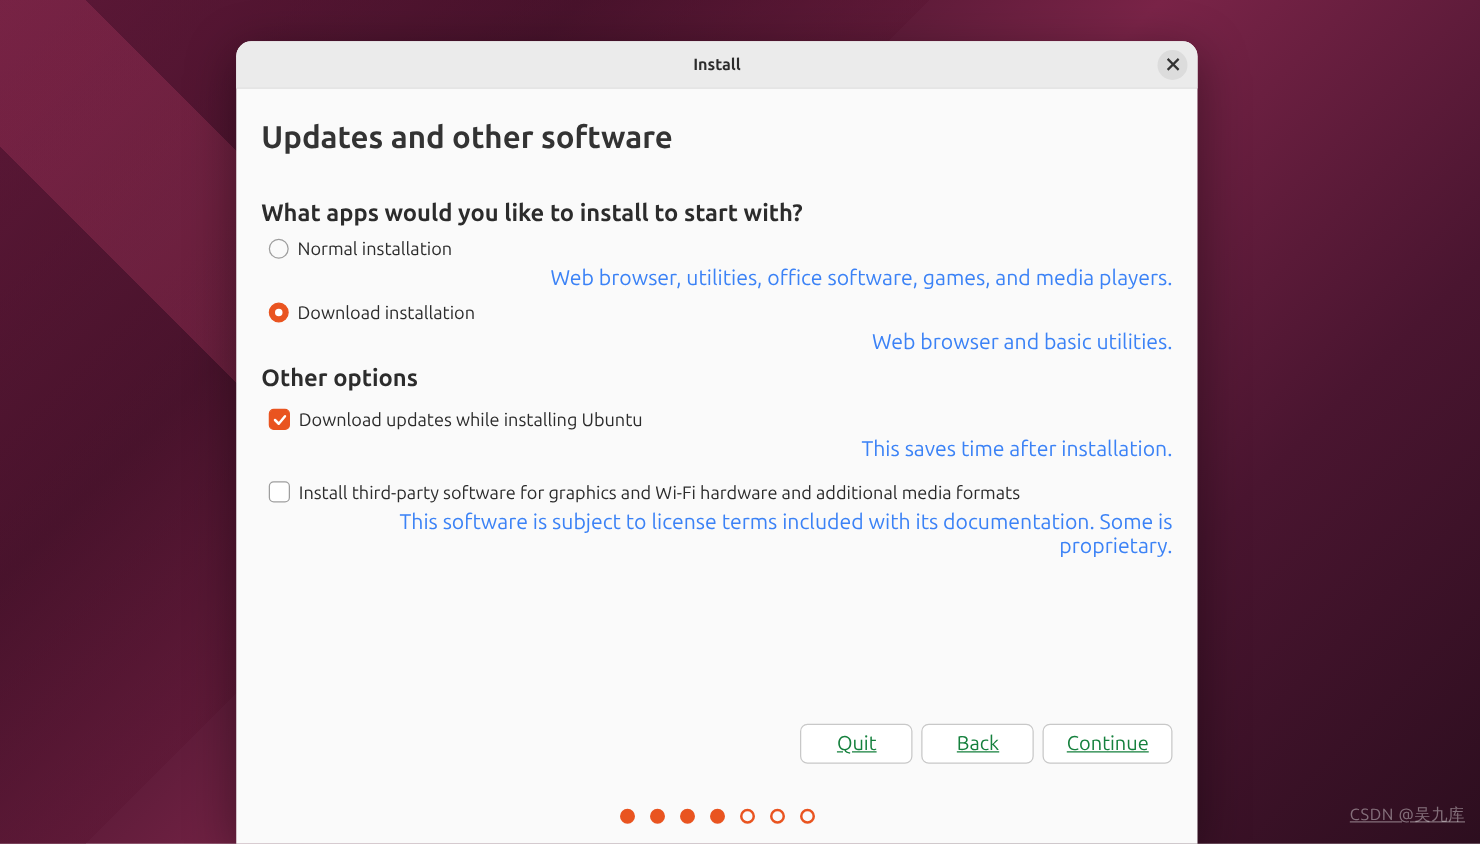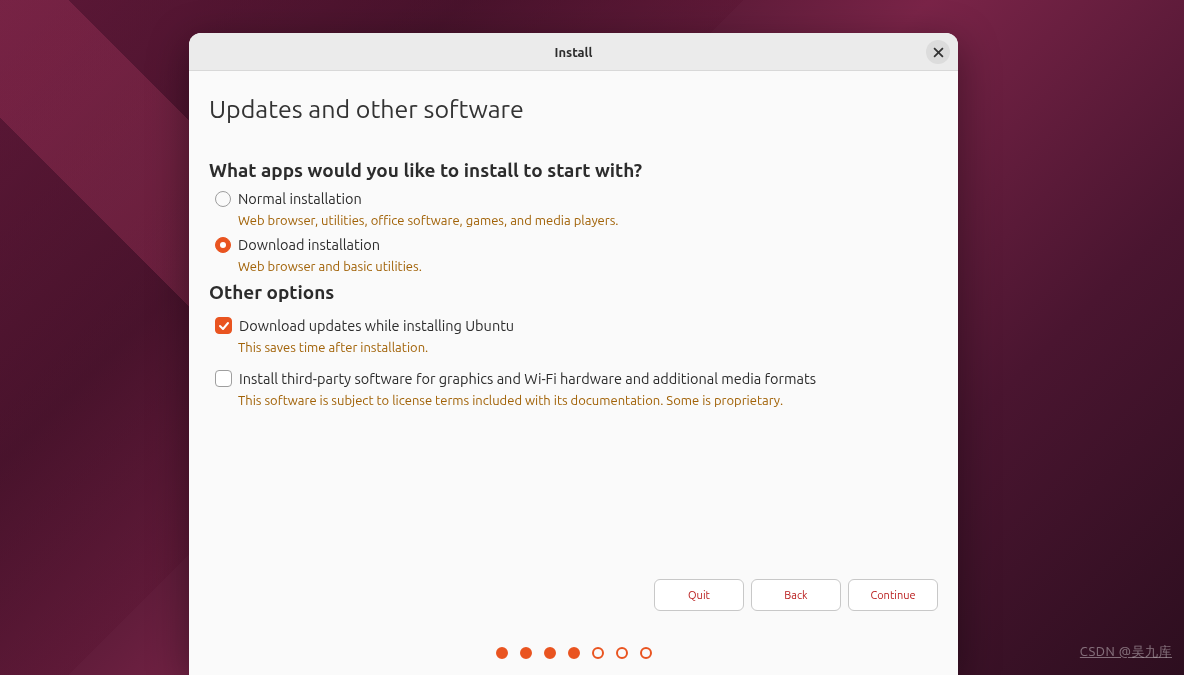--- a/index.html
+++ b/index.html
@@ -66,21 +66,21 @@
     .close-btn svg { width: 11px; height: 11px; }
     .content {
       flex: 1;
       padding: 24px 20px 0 20px;
       display: flex;
       flex-direction: column;
       overflow: hidden;
     }
     .page-title {
       font-size: 25px;
-      font-weight: 400;
+      font-weight: 700;
       color: #333;
       margin-bottom: 36px;
     }
     .section-label {
       font-weight: 700;
       font-size: 19px;
       color: #2c2c2c;
       margin-bottom: 6px;
     }
     .option-row {
@@ -127,41 +127,43 @@
     .checkbox.checked {
       border-color: #e95420;
       background: #e95420;
     }
     .checkbox.checked svg { width: 12px; height: 12px; }
     .option-label {
       font-size: 14.5px;
       color: #2c2c2c;
     }
     .option-desc {
-      font-size: 13px;
-      color: #a16207;
+      font-size: 17px;
+      color: #3b82f6;
       padding: 4px 0 6px 29px;
+      text-align: right;
     }
     .button-row {
       position: absolute;
       bottom: 64px;
       right: 20px;
       display: flex;
       gap: 7px;
     }
     .btn {
       min-width: 90px;
       height: 32px;
       border: 1px solid #c8c8c8;
       border-radius: 6px;
       background: #fff;
-      font-size: 11px;
-      color: #b91c1c;
+      font-size: 16px;
+      color: #15803d;
       cursor: pointer;
       padding: 0 18px;
+      text-decoration: underline;
     }
     .steps {
       position: absolute;
       bottom: 16px;
       left: 50%;
       transform: translateX(-50%);
       display: flex;
       gap: 12px;
     }
     .step {

